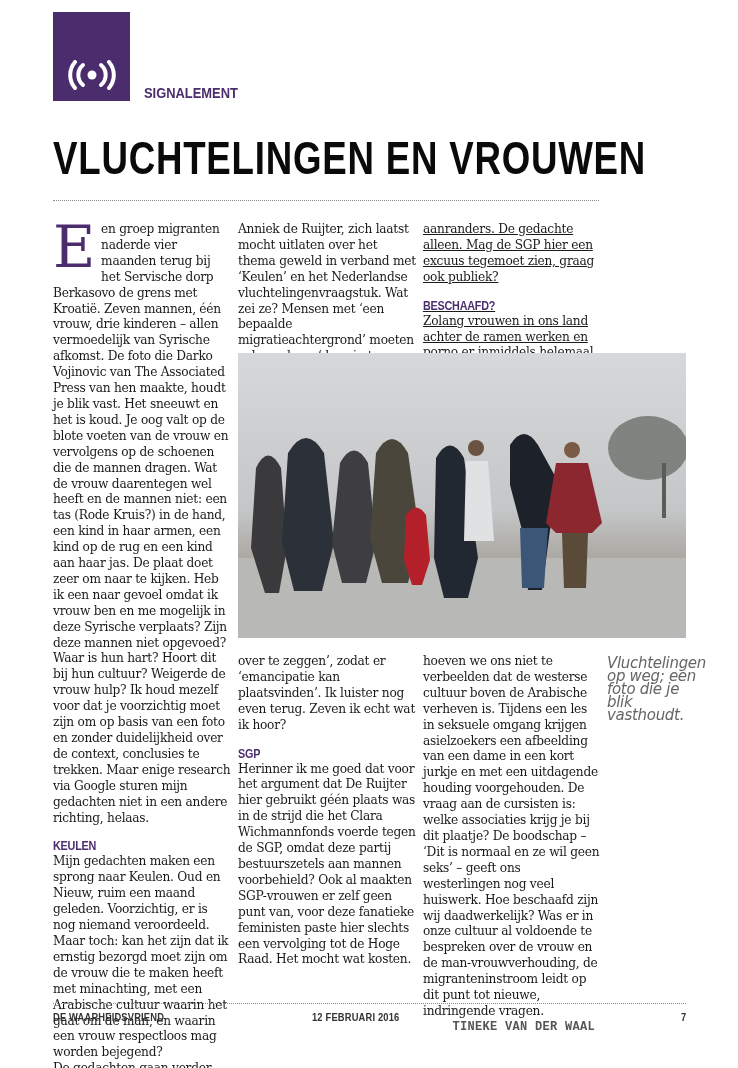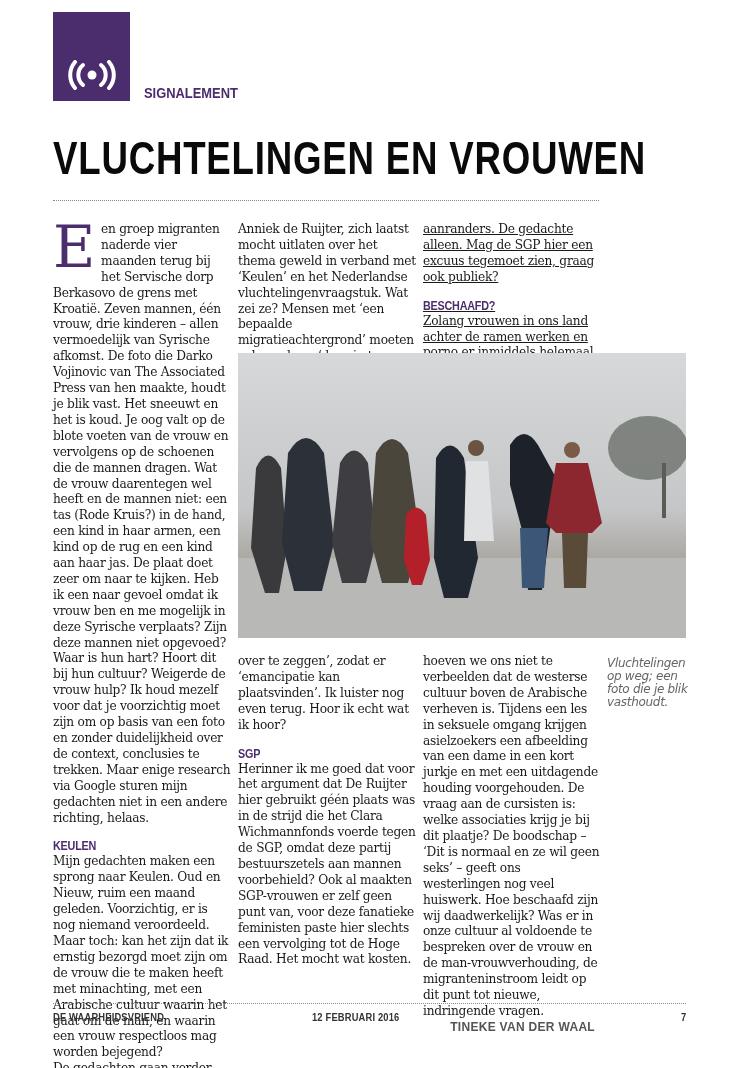--- a/index.html
+++ b/index.html
@@ -17,25 +17,25 @@
     .col { position: absolute; font-size: 12.2px; line-height: 15.9px; width: 178px; letter-spacing: -0.25px; }
     .col p { margin: 0; }
     .col .subhead { font-family: "Liberation Sans", sans-serif; font-weight: bold; color: #4b2d6e; font-size: 12px;
                     line-height: 16px; margin-top: 12px; display: block; transform: scaleX(0.9); transform-origin: left; }
     .dropcap { float: left; font-size: 58px; line-height: 46px; color: #4b2d6e; margin: 2px 6px 0 0; font-family: "DejaVu Serif", serif; }
     .c1 { left: 53px; top: 222px; }
     .c2a { left: 238px; top: 222px; }
     .c3a { left: 423px; top: 222px; text-decoration: underline; }
     .c2b { left: 238px; top: 654px; }
     .c3b { left: 423px; top: 654px; }
-    .byline { font-family: Liberation Sans, sans-serif; font-weight: bold; color: #555; font-size: 12px; text-align: right;
+    .byline { font-family: Liberation Mono, monospace; font-weight: bold; color: #555; font-size: 12px; text-align: right;
               margin-top: 0px; padding-right: 6px; letter-spacing: 0.3px; }
     .photo { position: absolute; left: 238px; top: 353px; width: 448px; height: 285px; overflow: hidden; background: #c9cbcc; }
     .caption { position: absolute; left: 607px; top: 657px; width: 95px; font-family: "DejaVu Sans", sans-serif; font-style: italic;
-               font-size: 12px; line-height: 13px; color: #666; letter-spacing: -0.3px; }
+               font-size: 15px; line-height: 13px; color: #666; letter-spacing: -0.3px; }
     .footer { position: absolute; top: 1011px; font-family: "Liberation Sans", sans-serif; font-weight: bold; font-size: 11px; color: #333;
               transform: scaleX(0.85); transform-origin: left; letter-spacing: 0.2px; }
     .f-left { left: 53px; }
     .f-mid { left: 312px; }
     .f-right { left: 681px; }
   </style>
 </head>
 <body>
 
 <div class="logo-box">
@@ -95,21 +95,21 @@
       <path d="M282 175 l28 0 -4 60 -22 0z" fill="#3c5677"></path>
       <circle cx="334" cy="97" r="8" fill="#7a5b48"></circle>
       <path d="M318 110 l32 0 14 60 -10 10 -36 0 -10 -10z" fill="#8c2730"></path>
       <path d="M324 180 l26 0 -2 55 -22 0z" fill="#5a4a38"></path>
     </g>
   </svg>
 </div>
 <div class="caption">Vluchtelingen op weg; een foto die je blik vasthoudt.</div>
 
 <div class="col c2b">
-  <p>over te zeggen’, zodat er ‘emancipatie kan plaatsvinden’. Ik luister nog even terug. Hoor ik echt wat ik hoor?</p>
+  <p>over te zeggen’, zodat er ‘emancipatie kan plaatsvinden’. Ik luister nog even terug. Zeven ik echt wat ik hoor?</p>
   <span class="subhead">SGP</span>
   <p>Herinner ik me goed dat voor het argument dat De Ruijter hier gebruikt géén plaats was in de strijd die het Clara Wichmannfonds voerde tegen de SGP, omdat deze partij bestuurszetels aan mannen voorbehield? Ook al maakten SGP-vrouwen er zelf geen punt van, voor deze fanatieke feministen paste hier slechts een vervolging tot de Hoge Raad. Het mocht wat kosten.</p>
 </div>
 
 <div class="col c3b">
   <p>hoeven we ons niet te verbeelden dat de westerse cultuur boven de Arabische verheven is. Tijdens een les in seksuele omgang krijgen asielzoekers een afbeelding van een dame in een kort jurkje en met een uitdagende houding voorgehouden. De vraag aan de cursisten is: welke associaties krijg je bij dit plaatje? De boodschap – ‘Dit is normaal en ze wil geen seks’ – geeft ons westerlingen nog veel huiswerk. Hoe beschaafd zijn wij daadwerkelijk? Was er in onze cultuur al voldoende te bespreken over de vrouw en de man-vrouwverhouding, de migranteninstroom leidt op dit punt tot nieuwe, indringende vragen.</p>
   <div class="byline">TINEKE VAN DER WAAL</div>
 </div>
 
 <div class="rule bottom"></div>

